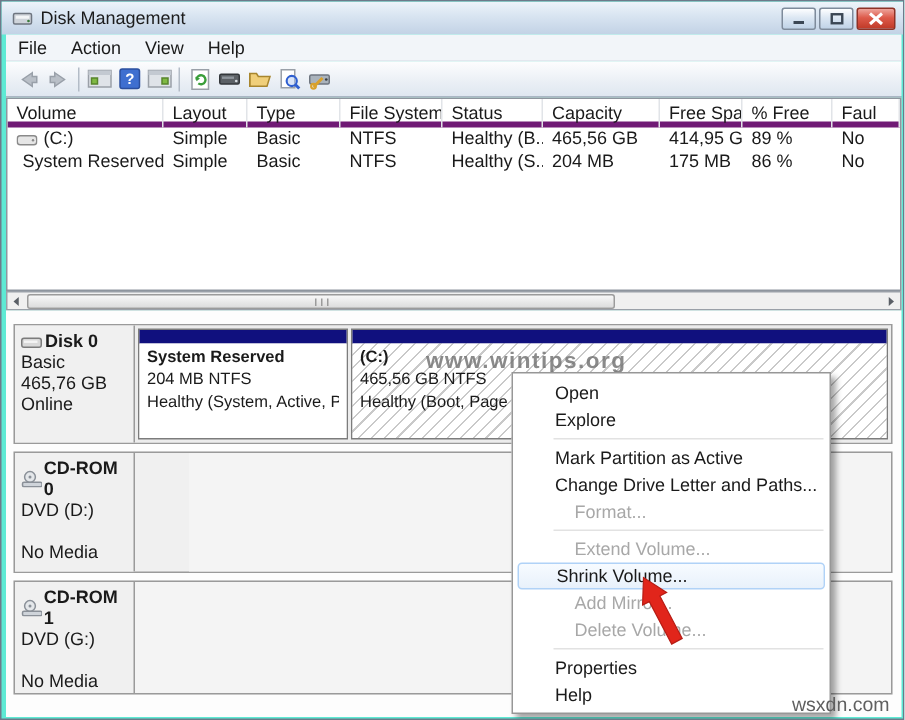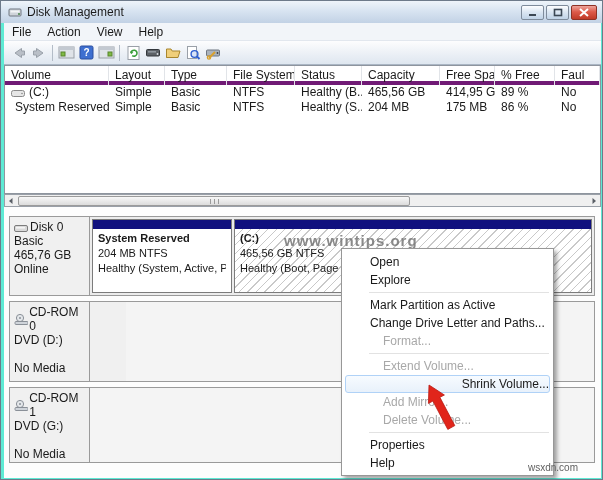--- a/index.html
+++ b/index.html
@@ -56,47 +56,47 @@
   .sb-grip span { display:inline-block; width:1px; height:5px; background:#9b9b9b; margin:0 1px; }
   .sb-arrow.right { position:absolute; right:0; }
 
   
   .bottom-pane { position:absolute; left:3px; top:206px; width:597px; height:271px; background:#fdfdfd; }
   .disk-row { position:absolute; left:5px; width:586px; display:flex; border:1px solid #9a9a9a; background:#f0f0f0; }
   .row-disk0 { top:9px;  height:80px; }
   .row-cd0   { top:94px; height:81px;gap:36px; }
   .row-cd1   { top:180px;height:76px; }
   .disk-label { width:80px; background:#f0f0f0; border-right:1px solid #9a9a9a; padding:3px 4px; line-height:14px; }
-  .disk-name { font-weight:normal; display:flex; align-items:center; }
+  .disk-name { font-weight:bold; display:flex; align-items:center; }
   .disk-parts { flex:1; background:#ececec; display:flex; gap:2px; padding:2px; overflow:hidden; }
   .disk-parts.empty { background:#f4f4f4; }
   .part { display:flex; flex-direction:column; border:1px solid #7c7c7c; min-width:0; }
   .part-sr { width:140px; flex:none; }
   .part-c  { flex:1; }
   .part-bar { height:9px; background:#10107e; }
   .part-body { flex:1; background:#fff; padding:2px 5px; overflow:hidden; line-height:15px; font-size:11px; }
   .part.selected .part-body {
       background:repeating-linear-gradient(135deg, #ffffff 0 5px, #c9c9c9 5px 6px); }
   .part-body div { white-space:nowrap; overflow:hidden; }
   .part-name { font-weight:bold; }
 
   
   .ctx-menu { position:absolute; left:340px; top:247px; width:213px; height:228px;
               background:#fff; border:1px solid #979797; box-shadow:3px 3px 4px rgba(0,0,0,.35);
               padding-top:4px; z-index:10; }
   .ctx-item { height:18px; line-height:18px; padding-left:28px; white-space:nowrap; }
   .ctx-item.disabled { color:#a8a8a8;padding-left:41px; }
   .ctx-item.hilite { margin:0 3px; padding-left:25px; border:1px solid #b0d2f7; border-radius:3px;
-                     background:linear-gradient(#f7fbff,#e8f1fb); height:18px; line-height:16px;text-align:right; }
+                     background:linear-gradient(#f7fbff,#e8f1fb); height:18px; line-height:16px; }
   .ctx-sep { height:1px; background:#e2e2e2; margin:3px 4px 3px 27px; }
 
   
   .wm-overlay { position:absolute; left:283px; top:231px; z-index:5;
                 font-size:15px; font-weight:bold; letter-spacing:1px; color:rgba(118,118,118,.85); }
-  .wm-corner { position:absolute; left:527px; top:461px; z-index:12; font-size:10px; color:#5f5f5f; }
+  .wm-corner { position:absolute; left:527px; top:461px; z-index:12; font-size:13px; color:#5f5f5f; }
   .red-arrow { position:absolute; left:410px; top:378px; z-index:11; }
 </style>
 </head>
 <body>
 
 <div class="window">
 
   <div class="titlebar">
     <span class="title-icon">
       <svg width="14" height="14">

